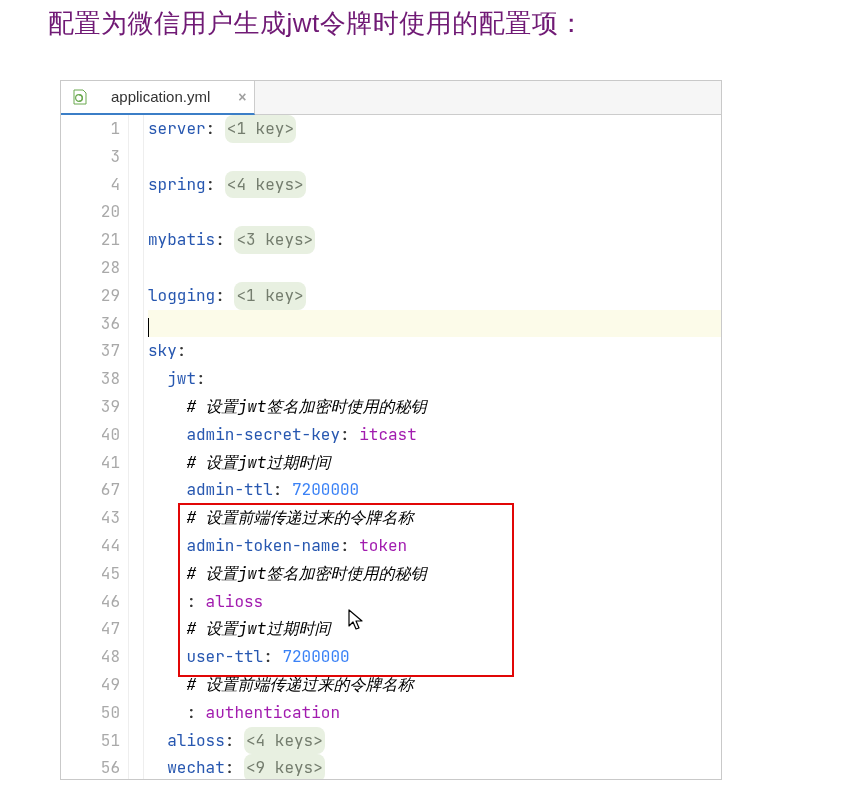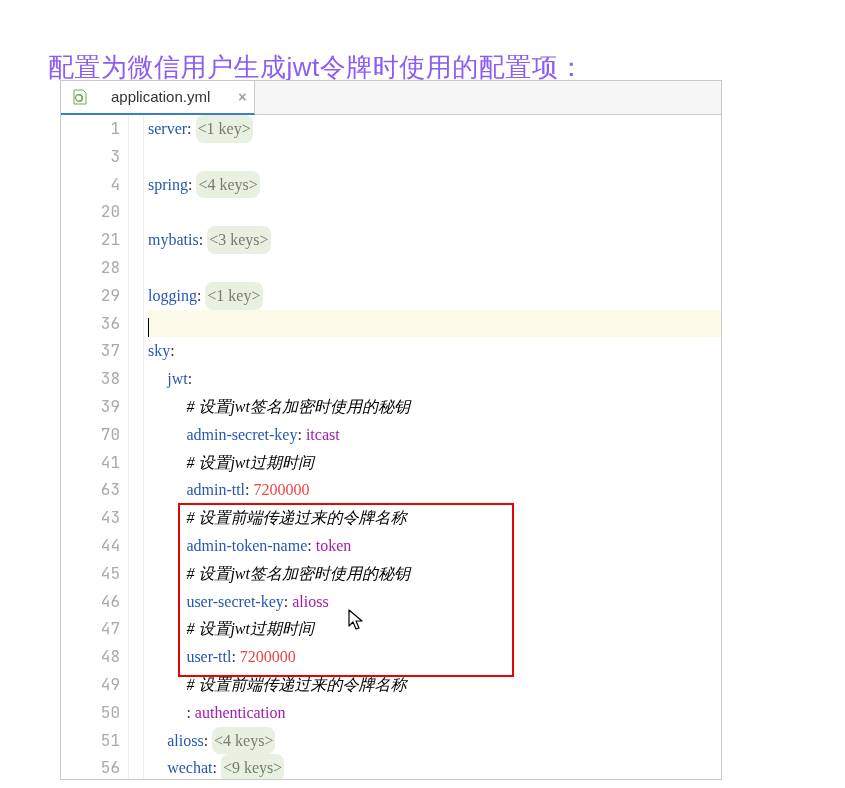--- a/index.html
+++ b/index.html
@@ -13,23 +13,22 @@
     width: 845px;
     height: 788px;
     position: relative;
     box-sizing: border-box;
   }
   .heading {
     position: absolute;
     top: 6px;
     left: 48px;
     font-size: 26px;
-    color: #8b5cf6;
+    color: #701a75;
     letter-spacing: 0.5px;
-    margin-top: 44px;
   }
   .editor-area {
     position: absolute;
     top: 80px;
     left: 60px;
     width: 662px;
     height: 700px;
     border: 1px solid #c9c9c9;
     background: #ffffff;
     box-sizing: border-box;
@@ -94,31 +93,30 @@
   .code-col {
     flex: 1;
     position: relative;
     padding-left: 4px;
   }
   .code-line {
     height: 27.8px;
     white-space: pre;
     display: flex;
     align-items: flex-end;
-    font-family: Liberation Serif, serif;
   }
   .key   { color: #2757b0; }
   .colon { color: #333; }
   .folded-badge {
     background: #e8f0e1;
     color: #747d6e;
     padding: 0 2px;
     border-radius: 8px;
   }
-  .value-num { color: #ef4444; }
+  .value-num { color: #3b82f6; }
   .value-str { color: #a21caf; }
   .comment {
     color: #000000;
     font-style: italic;
   }
   .caret-line {
     background: #fcfbe9;
   }
   .caret {
     display:inline-block;
@@ -170,23 +168,23 @@
         <div class="ln">3</div>
         <div class="ln">4</div>
         <div class="ln">20</div>
         <div class="ln">21</div>
         <div class="ln">28</div>
         <div class="ln">29</div>
         <div class="ln">36</div>
         <div class="ln">37</div>
         <div class="ln">38</div>
         <div class="ln">39</div>
-        <div class="ln">70</div>
+        <div class="ln">40</div>
         <div class="ln">41</div>
-        <div class="ln">63</div>
+        <div class="ln">67</div>
         <div class="ln">43</div>
         <div class="ln">44</div>
         <div class="ln">45</div>
         <div class="ln">46</div>
         <div class="ln">47</div>
         <div class="ln">48</div>
         <div class="ln">49</div>
         <div class="ln">50</div>
         <div class="ln">51</div>
         <div class="ln">56</div>
@@ -252,21 +250,21 @@
 
         <div class="code-line">
           <span class="indent sp4"></span><span class="key">admin-token-name</span><span class="colon">: </span><span class="value-str">token</span>
         </div>
 
         <div class="code-line">
           <span class="indent sp4"></span><span class="comment"># 设置jwt签名加密时使用的秘钥</span>
         </div>
 
         <div class="code-line">
-          <span class="indent sp4"></span><span class="key">user-secret-key</span><span class="colon">: </span><span class="value-str">alioss</span>
+          <span class="indent sp4"></span><span class="colon">: </span><span class="value-str">alioss</span>
         </div>
 
         <div class="code-line">
           <span class="indent sp4"></span><span class="comment"># 设置jwt过期时间</span>
         </div>
 
         <div class="code-line">
           <span class="indent sp4"></span><span class="key">user-ttl</span><span class="colon">: </span><span class="value-num">7200000</span>
         </div>
 

